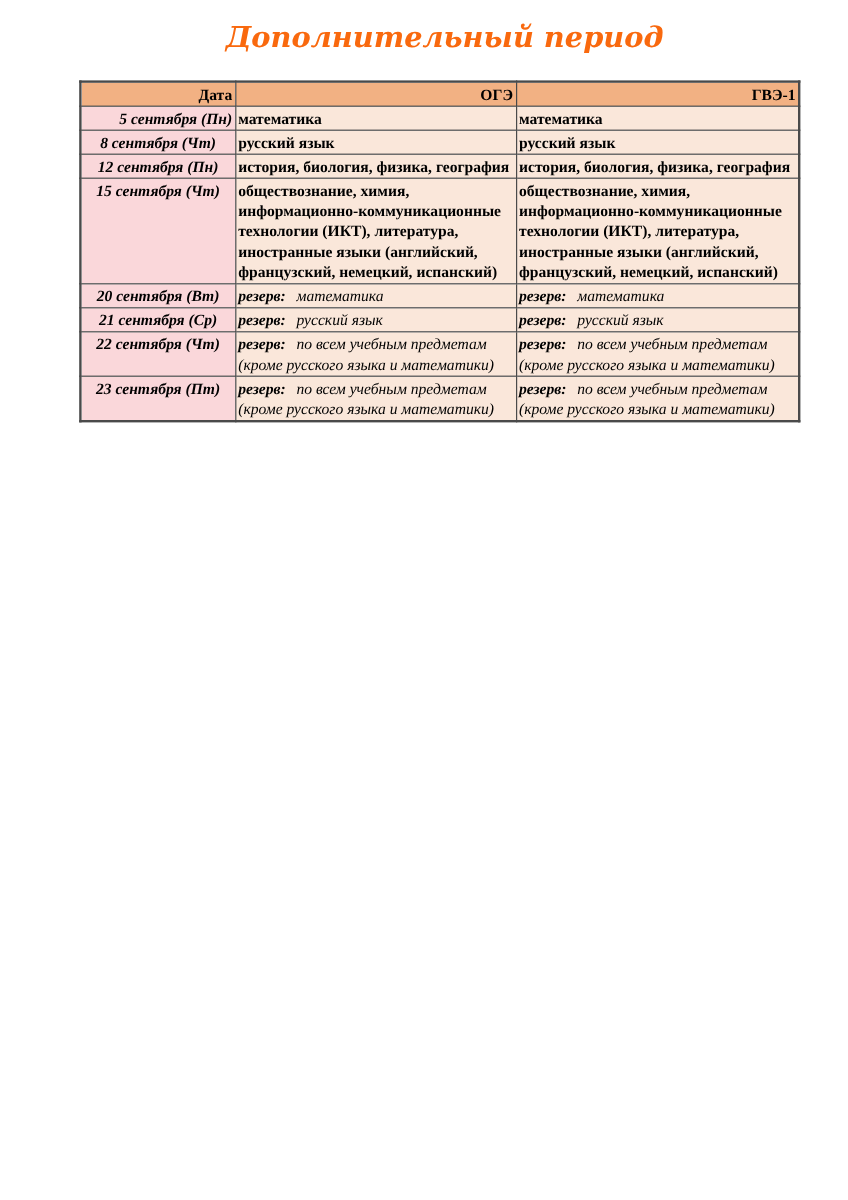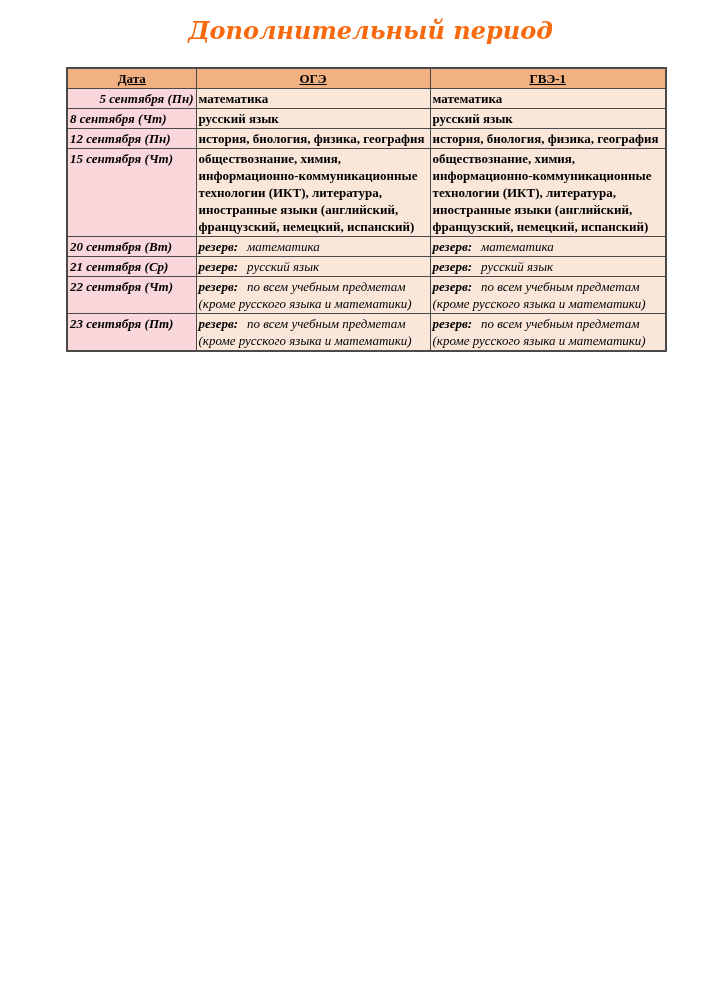--- a/index.html
+++ b/index.html
@@ -50,30 +50,29 @@
     font-size: 13px;
     line-height: 17px;
     padding: 1px 2px;
     vertical-align: top;
     color: #000;
     overflow: hidden;
   }
   table.schedule thead th {
     background: var(--header-bg);
     font-weight: bold;
-    text-align: center;
+    text-align: right;
     height: 17px;
     vertical-align: middle;
-    text-decoration: underline;
   }
   td.date {
     background: var(--date-bg);
     font-weight: bold;
     font-style: italic;
-    text-align: left;
+    text-align: center;
   }
   td.date.center {
     text-align: right;
   }
   td.subject {
     background: var(--cell-bg);
     font-weight: bold;
     text-align: left;
   }
   td.subject.reserve {

